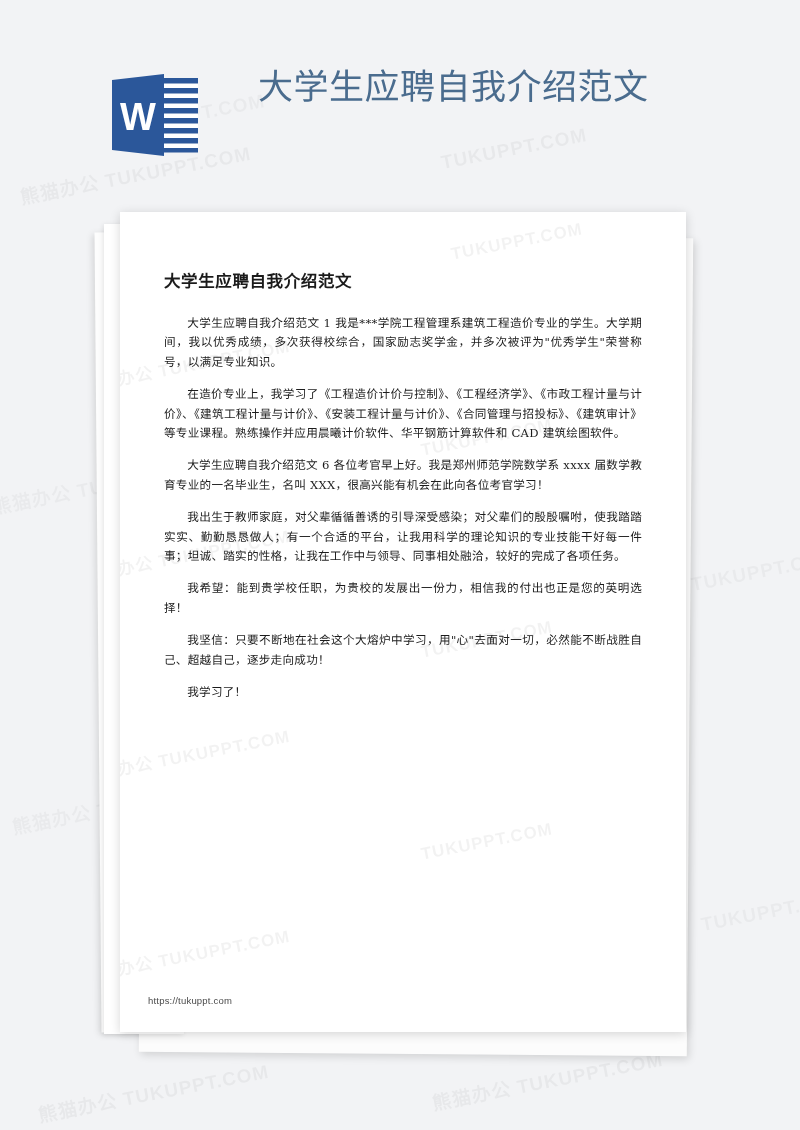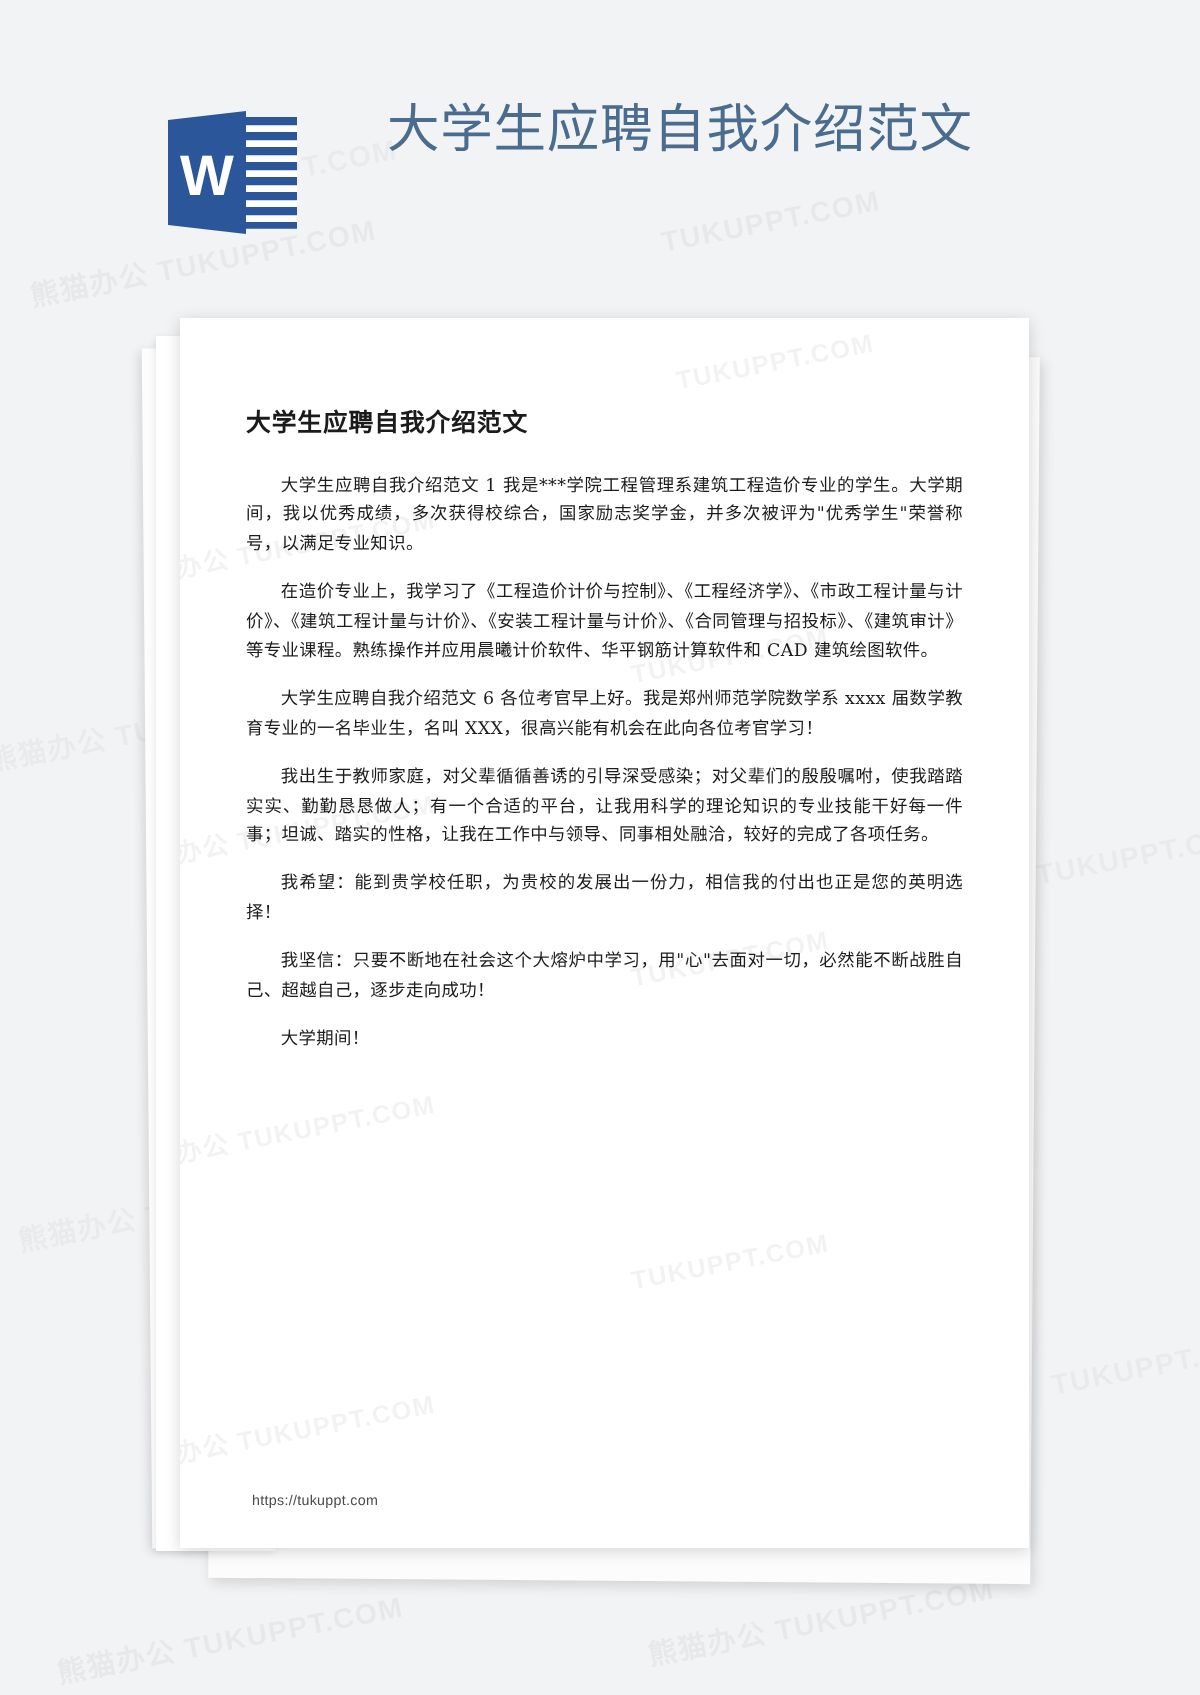--- a/index.html
+++ b/index.html
@@ -161,21 +161,21 @@
     color: #1c1c1c;
     margin: 0 0 13px 0;
     text-indent: 2em;
     text-align: justify;
     letter-spacing: 0.25px;
     position: relative;
     z-index: 2;
   }
   .doc-url {
     position: absolute;
-    left: 48px;
+    left: 28px;
     bottom: 26px;
     font-family: "Liberation Sans", sans-serif;
     font-size: 9.5px;
     color: #4b4b4b;
     letter-spacing: 0.2px;
     z-index: 4;
   }
 </style>
 </head>
 <body>
@@ -218,21 +218,21 @@
     <div class="page-inner">
 
       <div class="doc-heading">大学生应聘自我介绍范文</div>
 
       <p class="doc-p">大学生应聘自我介绍范文 1 我是***学院工程管理系建筑工程造价专业的学生。大学期间，我以优秀成绩，多次获得校综合，国家励志奖学金，并多次被评为"优秀学生"荣誉称号，以满足专业知识。</p>
       <p class="doc-p">在造价专业上，我学习了《工程造价计价与控制》、《工程经济学》、《市政工程计量与计价》、《建筑工程计量与计价》、《安装工程计量与计价》、《合同管理与招投标》、《建筑审计》等专业课程。熟练操作并应用晨曦计价软件、华平钢筋计算软件和 CAD 建筑绘图软件。</p>
       <p class="doc-p">大学生应聘自我介绍范文 6 各位考官早上好。我是郑州师范学院数学系 xxxx 届数学教育专业的一名毕业生，名叫 XXX，很高兴能有机会在此向各位考官学习！</p>
       <p class="doc-p">我出生于教师家庭，对父辈循循善诱的引导深受感染；对父辈们的殷殷嘱咐，使我踏踏实实、勤勤恳恳做人；有一个合适的平台，让我用科学的理论知识的专业技能干好每一件事；坦诚、踏实的性格，让我在工作中与领导、同事相处融洽，较好的完成了各项任务。</p>
       <p class="doc-p">我希望：能到贵学校任职，为贵校的发展出一份力，相信我的付出也正是您的英明选择！</p>
       <p class="doc-p">我坚信：只要不断地在社会这个大熔炉中学习，用"心"去面对一切，必然能不断战胜自己、超越自己，逐步走向成功！</p>
-      <p class="doc-p">大学期间！</p>
+      <p class="doc-p">我学习了！</p>
 
       <div class="doc-url">https://tukuppt.com</div>
     </div>
 
     <div class="page-wm-layer">
       <div class="page-wm" style="left:-40px; top:140px;">熊猫办公 TUKUPPT.COM</div>
       <div class="page-wm" style="left:300px; top:216px;">TUKUPPT.COM</div>
       <div class="page-wm" style="left:-40px; top:330px;">熊猫办公 TUKUPPT.COM</div>
       <div class="page-wm" style="left:300px; top:418px;">TUKUPPT.COM</div>
       <div class="page-wm" style="left:-40px; top:530px;">熊猫办公 TUKUPPT.COM</div>

